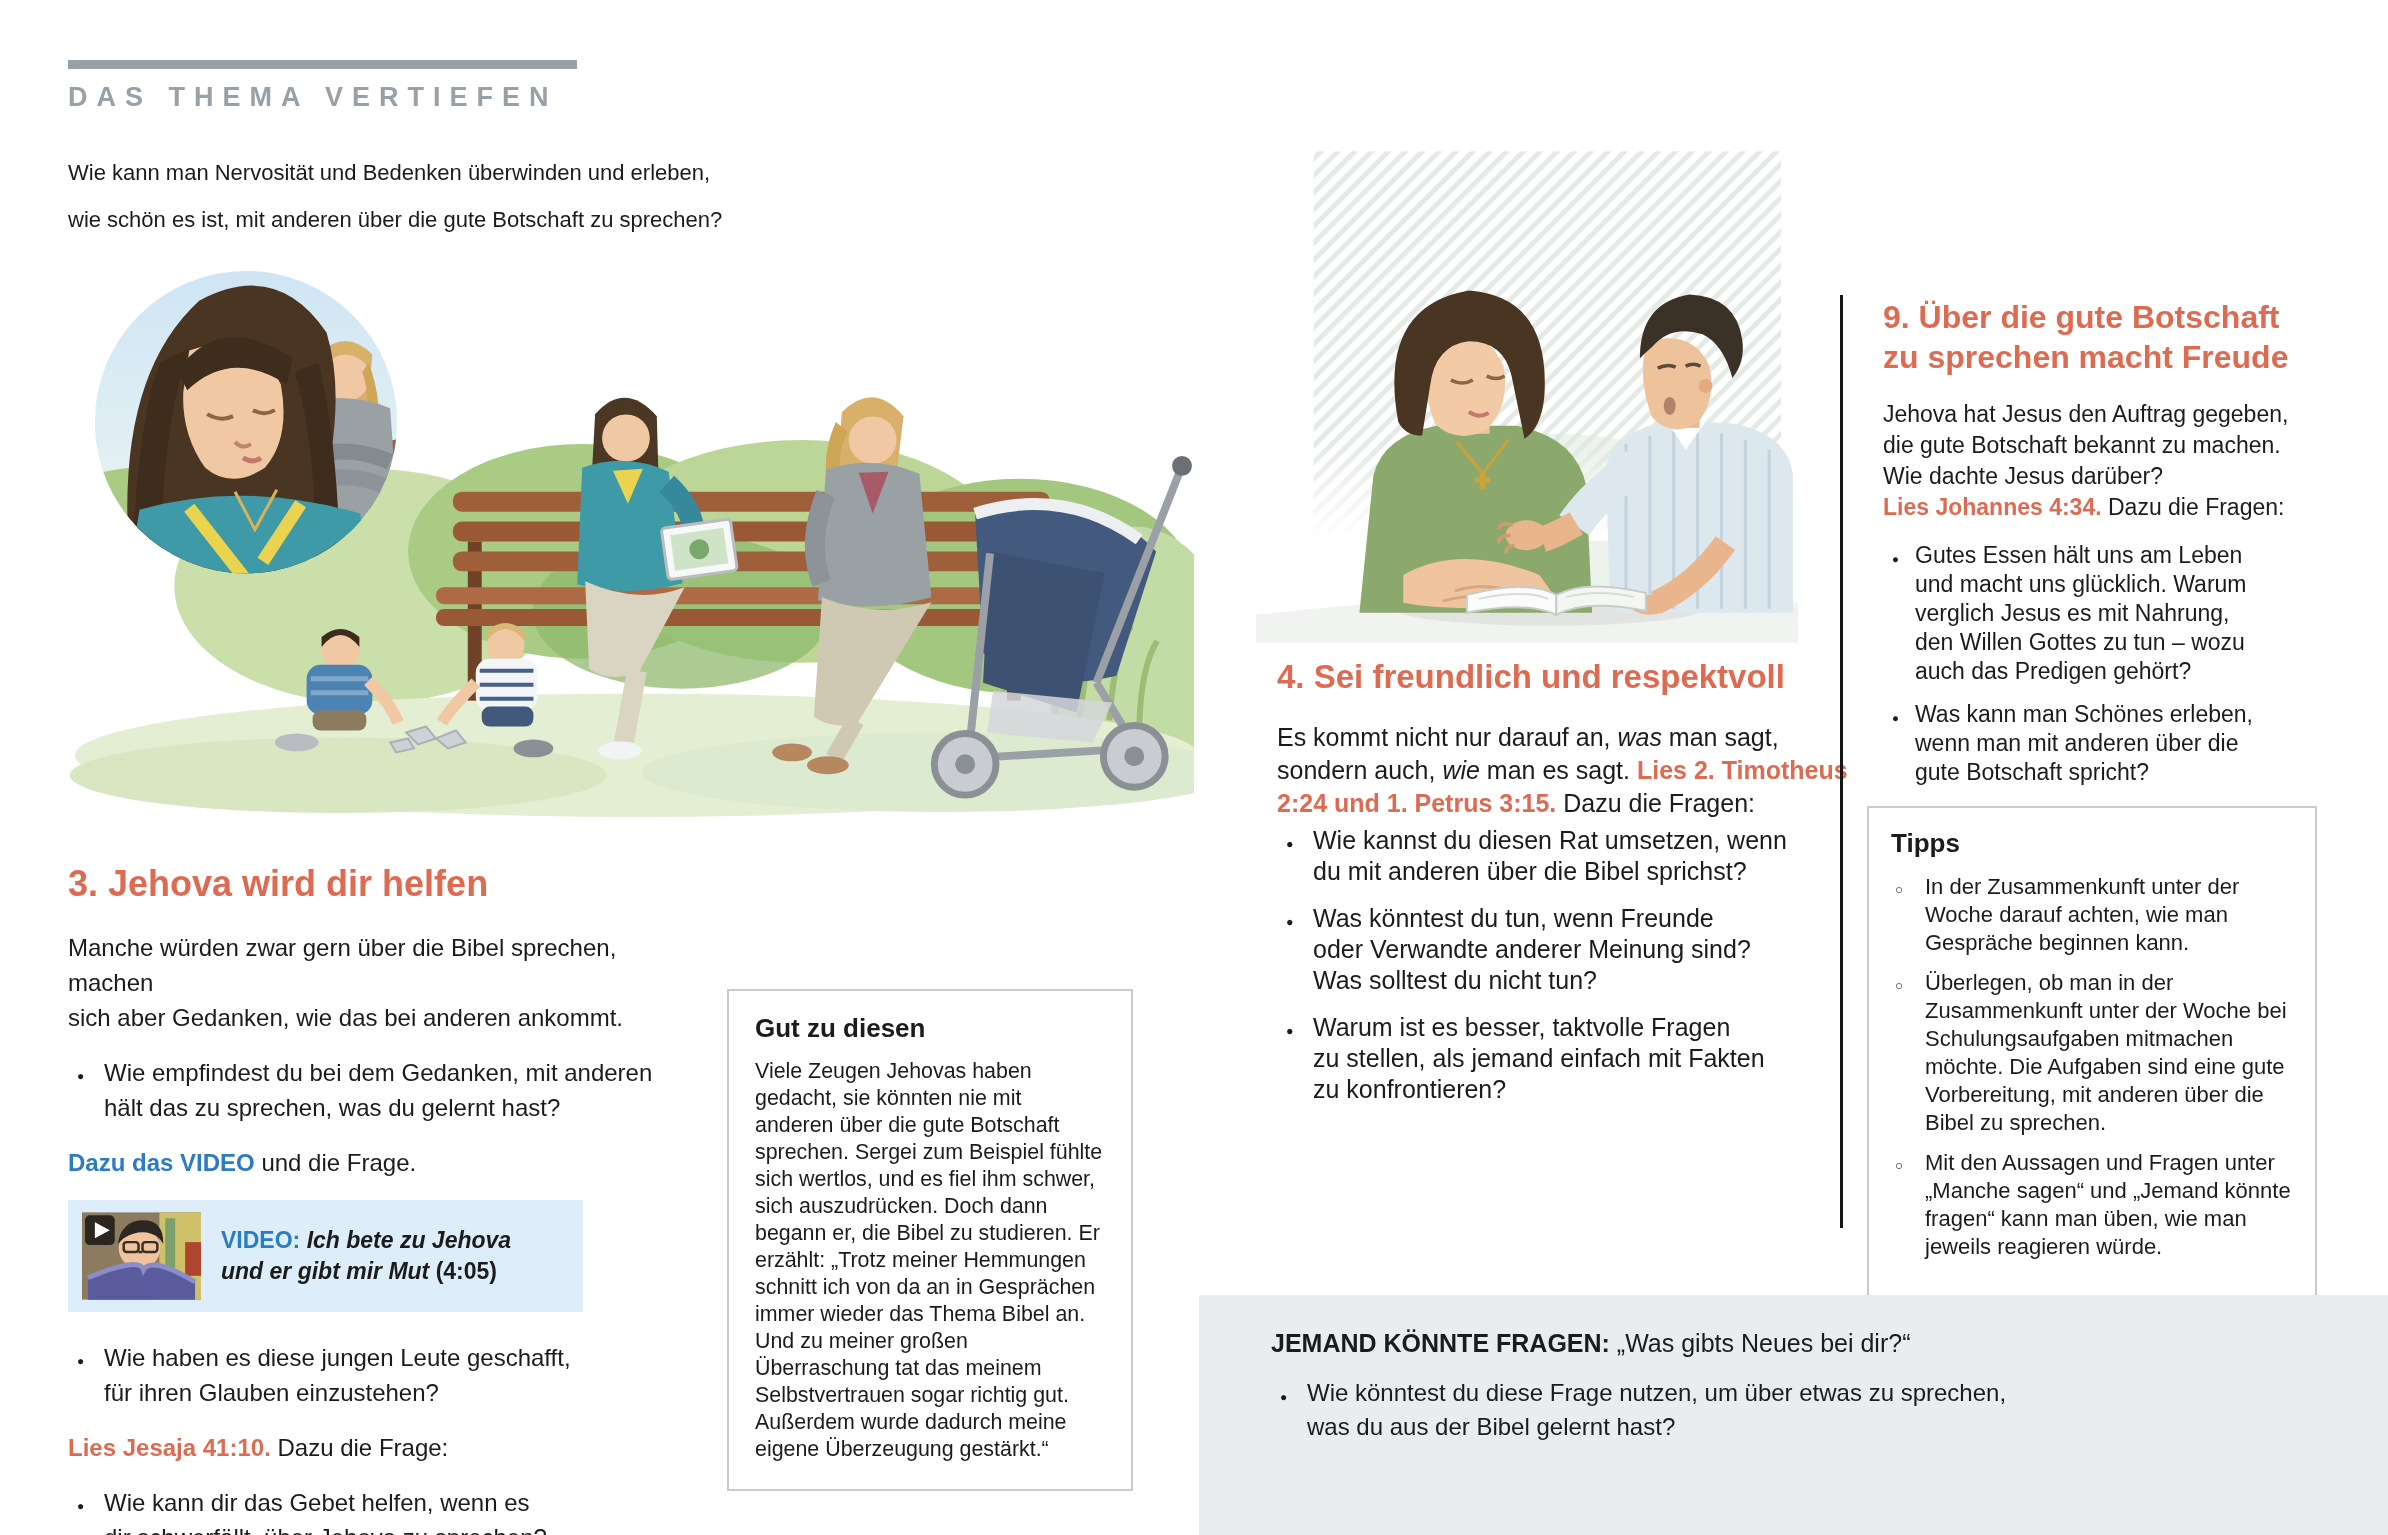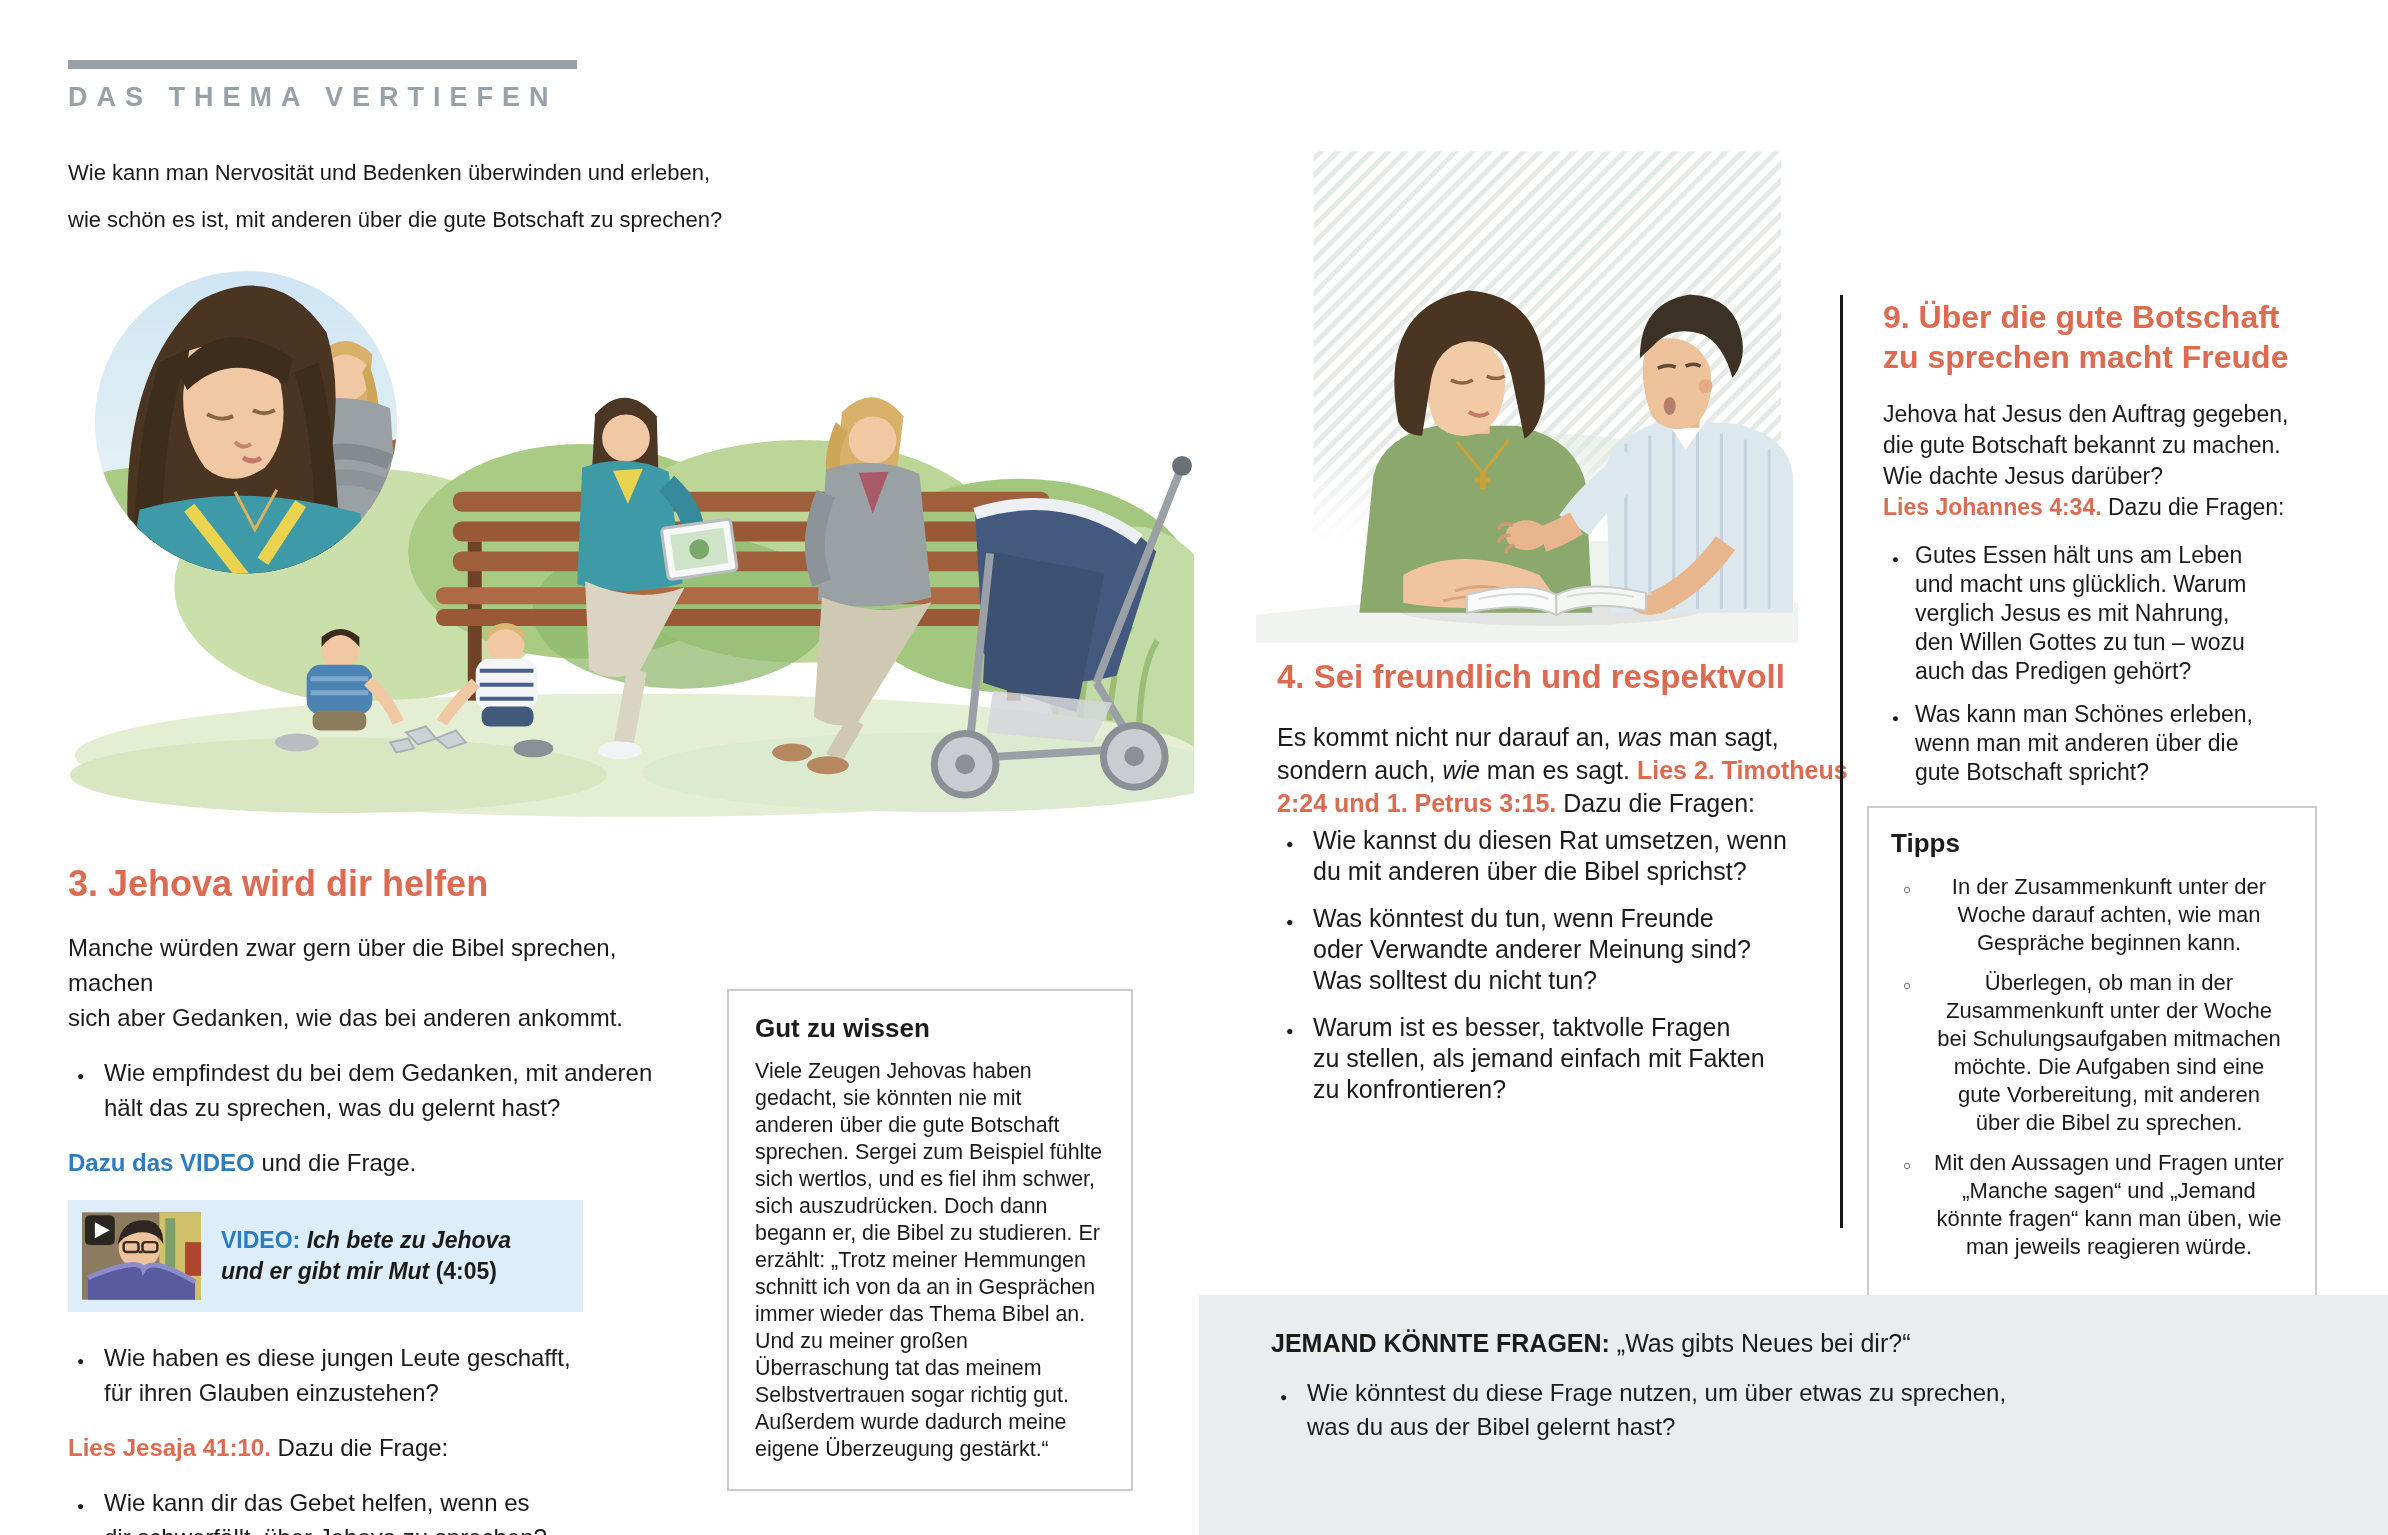--- a/index.html
+++ b/index.html
@@ -51,21 +51,21 @@
 
   
   #sec5{left:1883px;top:297px;width:446px;}
   #sec5 h2{font-size:32px;line-height:40px;margin-bottom:22px;white-space:pre-line;}
   .body5{font-size:23px;line-height:31px;margin:0 0 18px;}
   #sec5 ul.bullets li{margin-bottom:14px;line-height:29px;font-size:23px;padding-left:32px;}
 
   
   #tips{left:1867px;top:806px;width:450px;box-sizing:border-box;border:2px solid #c9cbcd;
         background:#fff;padding:20px 22px 22px;}
-  ul.tips-list{list-style:none;margin:8px;padding:0;text-align:center;}
+  ul.tips-list{list-style:none;margin:0;padding:0;}
   ul.tips-list li{position:relative;padding-left:34px;margin:0 0 12px;font-size:22px;line-height:28px;}
   ul.tips-list li::before{content:"○";position:absolute;left:4px;top:0.22em;font-size:0.62em;}
 
   
   #footer{left:1199px;top:1295px;width:1189px;height:240px;background:#e9edef;box-sizing:border-box;
           padding:34px 20px 0 72px;}
   #footer .lead-line{margin:0 0 18px;font-size:25px;}
   #footer .lead-line b{font-weight:700;}
   #footer ul.bullets li{font-size:24px;line-height:34px;}
 </style>
@@ -258,21 +258,21 @@
 für ihren Glauben einzustehen?</li>
     </ul>
     <p class="body3"><span class="scripture">Lies Jesaja 41:10.</span><span> Dazu die Frage:</span></p>
     <ul class="bullets body3">
       <li>Wie kann dir das Gebet helfen, wenn es
 dir schwerfällt, über Jehova zu sprechen?</li>
     </ul>
   </section>
 
   <aside id="know" class="abs">
-    <h3 class="box-title">Gut zu wissen</h3>
+    <h3 class="box-title">Gut zu diesen</h3>
     <p>Viele Zeugen Jehovas haben gedacht, sie könnten nie mit anderen über die gute Botschaft sprechen. Sergei zum Beispiel fühlte sich wertlos, und es fiel ihm schwer, sich auszudrücken. Doch dann begann er, die Bibel zu studieren. Er erzählt: „Trotz meiner Hemmungen schnitt ich von da an in Gesprächen immer wieder das Thema Bibel an. Und zu meiner großen Überraschung tat das meinem Selbstvertrauen sogar richtig gut. Außerdem wurde dadurch meine eigene Überzeugung gestärkt.“</p>
   </aside>
 
   <svg id="ill-conv" class="abs" viewBox="0 0 545 500" aria-hidden="true">
     <defs>
       <pattern id="hatch" width="12" height="12" patternUnits="userSpaceOnUse" patternTransform="rotate(45)">
         <rect width="12" height="12" fill="#ffffff"></rect>
         <rect width="5" height="12" fill="#e4eae5"></rect>
       </pattern>
       <linearGradient id="fadeup" x1="0" y1="1" x2="0" y2="0">

